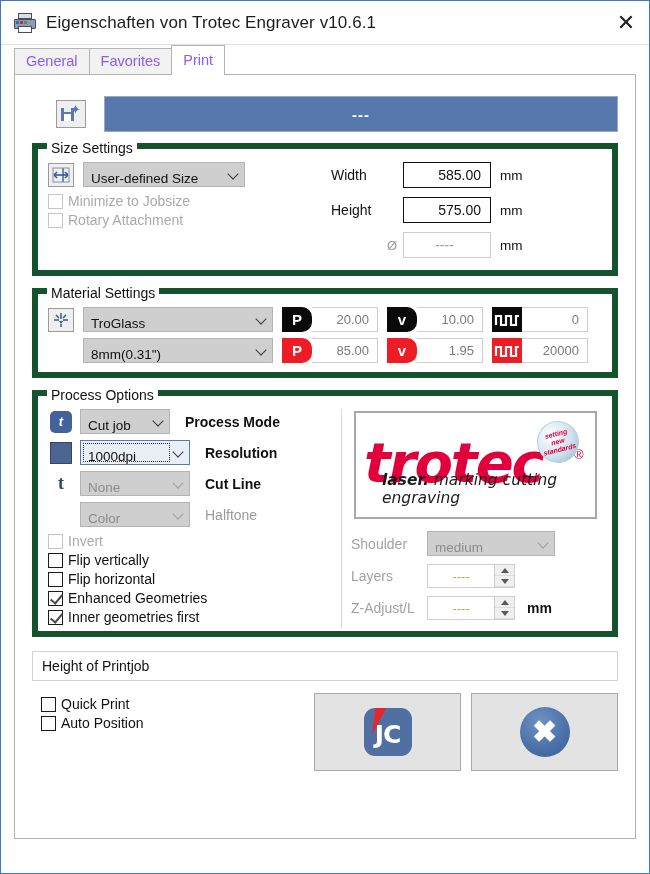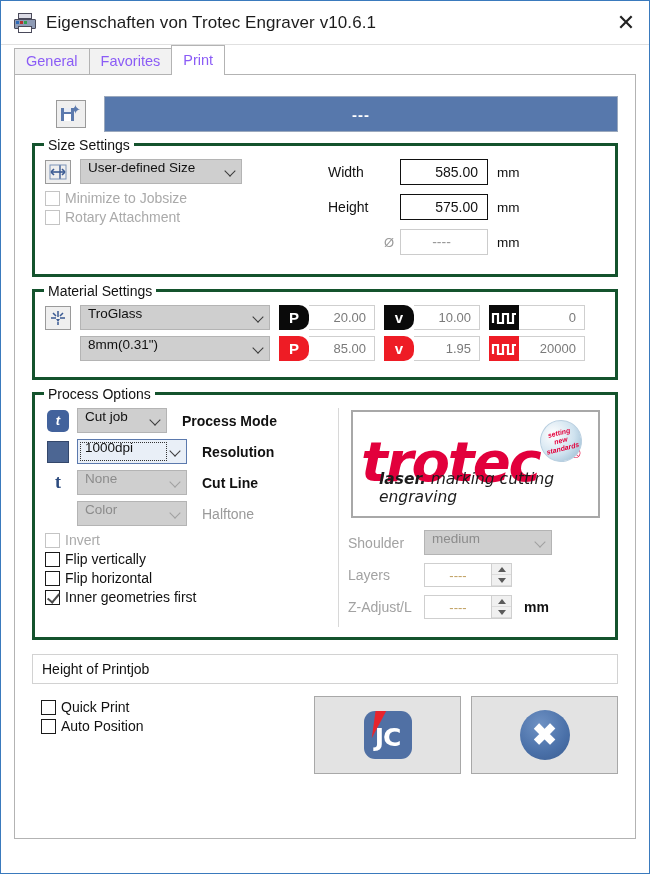--- a/index.html
+++ b/index.html
@@ -150,23 +150,23 @@
     color: #ffffff;
     font-size: 15px;
     display: flex; align-items: center; justify-content: center;
     letter-spacing: 1px;
     font-weight: bold;
     cursor: pointer;
   }
   
   .group {
     position: relative;
-    border: 3px solid #14532d;
+    border: 6px solid #14532d;
     margin: 0 3px 12px 3px;
-    padding: 13px 10px 10px 10px;
+    padding: 13px 10px 3px 10px;
   }
   .group > .legend {
     position: absolute;
     top: -9px; left: 9px;
     background: #ffffff;
     padding: 0 4px;
     font-size: 14px;
     color: #111;
   }
   
@@ -178,21 +178,21 @@
     display: flex; align-items: center; justify-content: center;
     flex: 0 0 26px;
     position: relative;
     cursor: pointer;
   }
   .combo {
     position: relative;
     height: 25px;
     border: 1px solid #b4b4b4;
     background: #cfcfcf;
-    display: flex; align-items: flex-start;
+    display: flex; align-items: flex-end;
     padding: 0 22px 0 7px;
     font-size: 13.5px;
     color: #111;
     cursor: pointer;
   }
   .combo.disabled { color: #8c8c8c; background: #cfcfcf; }
   .combo .chev {
     position: absolute; right: 7px; top: 50%;
     width: 8px; height: 8px;
     margin-top: -5px;
@@ -608,20 +608,24 @@
             <div class="cb">
               <div class="box"></div>
               <div class="txt">Flip vertically</div>
             </div>
             <div class="cb">
               <div class="box"></div>
               <div class="txt">Flip horizontal</div>
             </div>
             <div class="cb">
               <div class="box checked"></div>
+              <div class="txt">Enhanced Geometries</div>
+            </div>
+            <div class="cb">
+              <div class="box checked"></div>
               <div class="txt">Inner geometries first</div>
             </div>
           </div>
         </div>
 
         <div class="proc-right">
           <div class="logo-box">
             <div class="logo-word">trotec</div>
             <div class="logo-reg">®</div>
             <div class="logo-badge">

